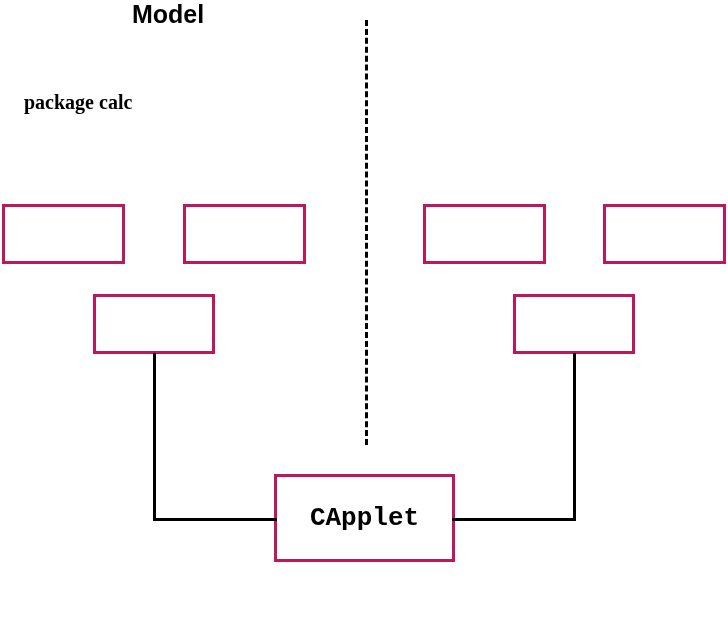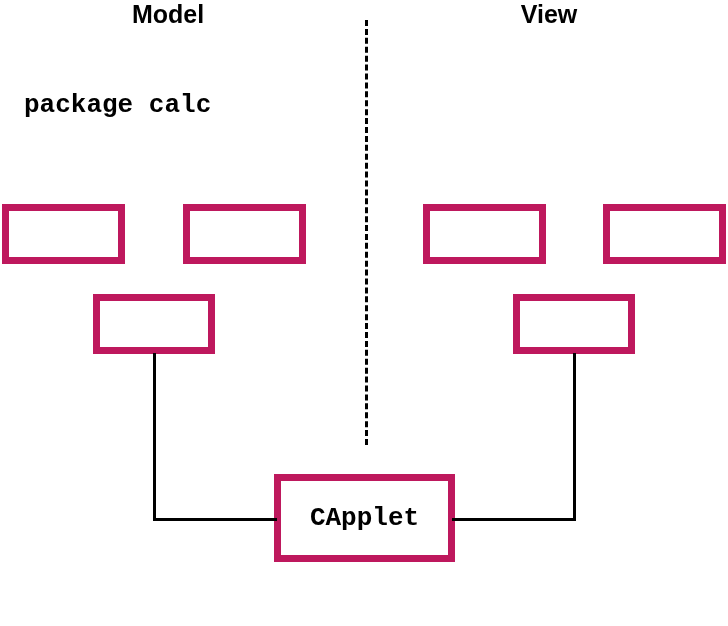--- a/index.html
+++ b/index.html
@@ -20,32 +20,32 @@
     font-family: "Liberation Sans", sans-serif;
     font-weight: bold;
     font-size: 25px;
     color: #000000;
     text-align: center;
     white-space: nowrap;
     line-height: 1;
   }
   .pkg-label {
     position: absolute;
-    font-family: Liberation Mono, monospace;
+    font-family: Liberation Serif, serif;
     font-weight: bold;
-    font-size: 26px;
+    font-size: 20px;
     color: #000000;
     white-space: nowrap;
     line-height: 1;
     letter-spacing: 0px;
   }
   .uml-box {
     position: absolute;
     box-sizing: border-box;
-    border: 7px solid #be185d;
+    border: 3px solid #be185d;
     background: #ffffff;
   }
   .box-label {
     font-family: "Liberation Mono", monospace;
     font-weight: bold;
     font-size: 26px;
     color: #000000;
     white-space: nowrap;
     display: flex;
     align-items: center;
@@ -69,21 +69,20 @@
     height: 3px;
   }
 </style>
 </head>
 <body>
 
 <div id="canvas">
 
   <div class="heading" style="left:108px; top:2px; width:120px;">Model</div>
 
-  <div class="heading" style="left:489px; top:2px; width:120px;">View</div>
 
   <div class="pkg-label" style="left:24px; top:92px;">package calc</div>
 
 
   <div class="divider" style="left:365px; top:20px; height:425px;"></div>
 
   <div class="uml-box" style="left:2px; top:204px; width:123px; height:60px;">
     <span class="box-label"></span>
   </div>
 

